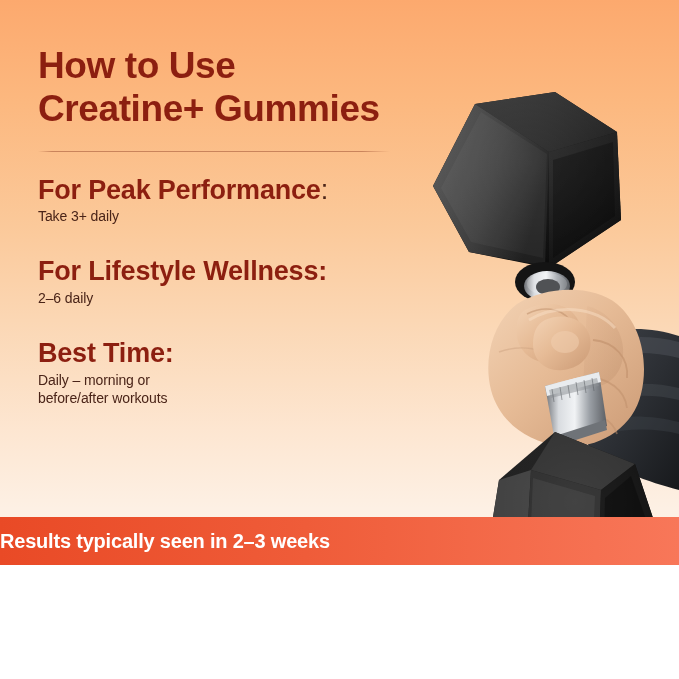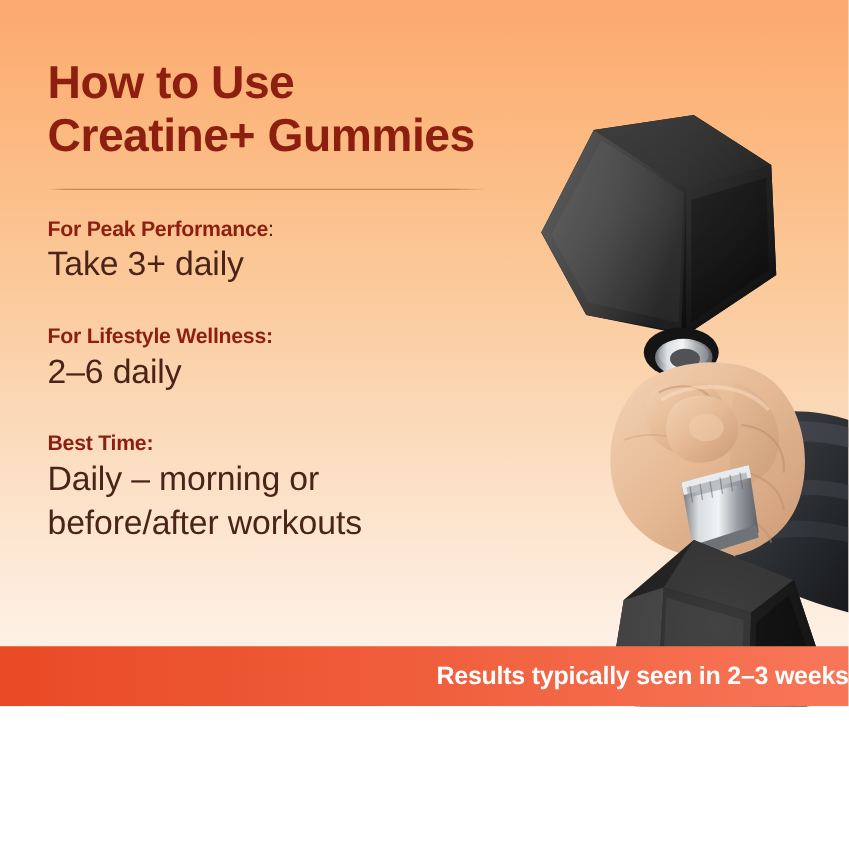--- a/index.html
+++ b/index.html
@@ -61,46 +61,46 @@
   }
 
   #sections { margin-top:21px; }
 
   .section { margin-bottom:29px; }
   .section:last-child { margin-bottom:0; }
 
   .sec-head {
     color:#8c1f10;
     font-weight:bold;
-    font-size:17px;
+    font-size:27px;
     line-height:1.28;
     letter-spacing:-0.2px;
     white-space:nowrap;
   }
   .sec-head .plaincolon { font-weight:bold; }
   .sec-head.soft-colon .plaincolon { color:#4a2418; font-weight:normal; }
 
   .sec-body {
     color:#4a2418;
     font-weight:normal;
-    font-size:27px;
+    font-size:14px;
     line-height:1.30;
     letter-spacing:-0.1px;
     white-space:pre-line;
   }
 
   
   #banner {
     position:absolute;
     left:0; right:0; bottom:0;
     height:48px;
     background:linear-gradient(to right, #e94a26 0%, #ef5c39 45%, #f87759 100%);
     display:flex;
     align-items:center;
-    justify-content:flex-end;
+    justify-content:flex-start;
   }
   #banner-text {
     color:#ffffff;
     font-weight:bold;
     font-size:20px;
     letter-spacing:-0.2px;
     white-space:nowrap;
   }
 </style>
 </head>

